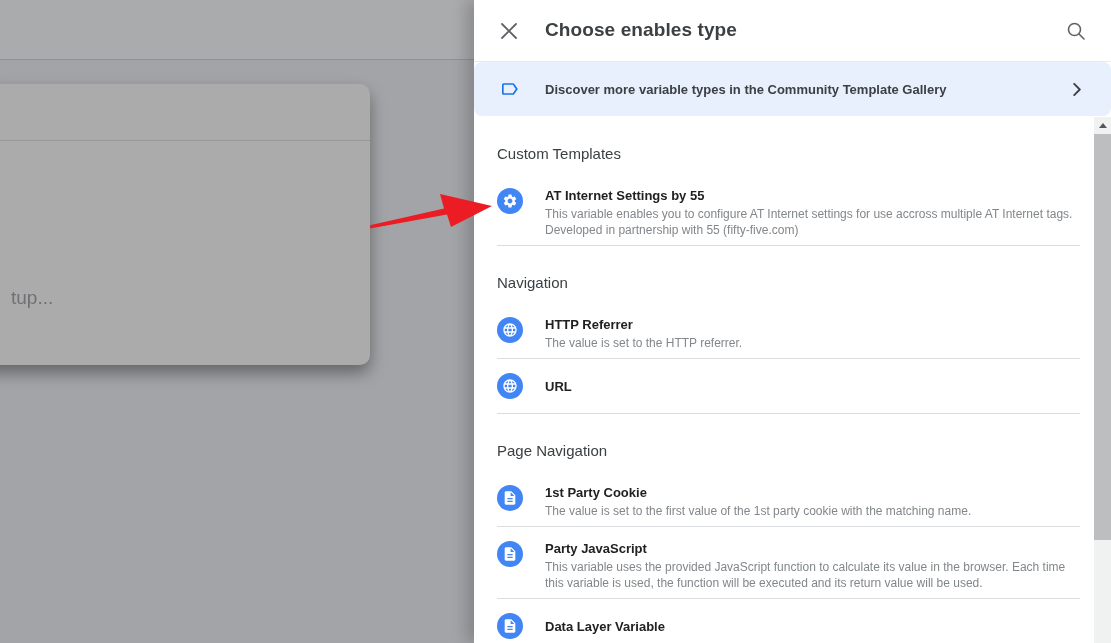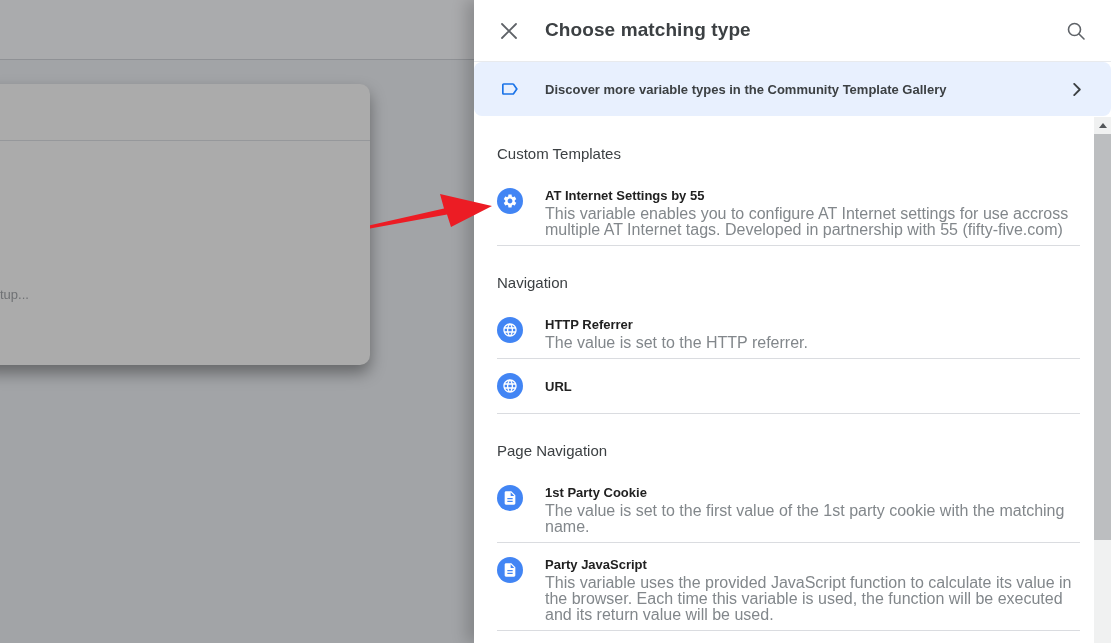--- a/index.html
+++ b/index.html
@@ -4,21 +4,21 @@
 <style>
   * { margin:0; padding:0; box-sizing:border-box; }
   html,body { width:1111px; height:643px; overflow:hidden; }
   body { font-family:"Liberation Sans", sans-serif; position:relative; background:#a3a5a8; }
 
   
   .backdrop { position:absolute; inset:0; width:474px; height:643px; background:#a2a4a7; overflow:hidden; }
   .backdrop-topbar { position:absolute; left:0; top:0; width:100%; height:60px; background:#aaabad; border-bottom:1px solid #8f9195; }
   .backdrop-card { position:absolute; left:-22px; top:84px; width:392px; height:281px; background:#ababab; border-radius:10px; box-shadow:0 8px 16px rgba(0,0,0,.38); }
   .backdrop-card .card-divider { position:absolute; left:0; top:56px; width:100%; height:1px; background:#96989b; }
-  .backdrop-card .card-text { position:absolute; left:22px; top:203px; font-size:13px; color:#6f7174; }
+  .backdrop-card .card-text { position:absolute; left:22px; top:203px; font-size:19px; color:#6f7174;padding-left:11px; }
 
   
   .panel { position:absolute; left:474px; top:0; width:637px; height:643px; background:#ffffff; box-shadow:-8px 0 14px rgba(0,0,0,.18); }
 
   .panel-header { position:relative; height:62px; background:#fff; border-bottom:1px solid #e8eaed; display:flex; align-items:center; }
   .close-btn { position:absolute; left:24px; top:20px; width:22px; height:22px; cursor:pointer; display:flex; align-items:center; justify-content:center; }
   .panel-title { position:absolute; left:71px; top:19px; font-size:19px; color:#3c4043; letter-spacing:.1px; }
   .search-btn { position:absolute; right:23px; top:19px; width:24px; height:24px; cursor:pointer; display:flex; align-items:center; justify-content:center; }
 
   .banner { position:relative; height:54px; background:#e8f0fe; display:flex; align-items:center; cursor:pointer;border-radius:8px; }
@@ -32,21 +32,21 @@
   .section-heading { margin-top:28px; margin-bottom:26px; font-size:15px; color:#3c4043; }
   .item-row { display:flex; align-items:flex-start; border-bottom:1px solid #dadce0; margin-right:13px; }
   .item-row.has-desc { padding-bottom:7px; }
   .item-row.no-desc { padding-bottom:14px; }
   .item-row + .item-row { margin-top:14px; }
   .type-icon { flex:0 0 26px; width:26px; height:26px; border-radius:50%; background:#4285f4; display:flex; align-items:center; justify-content:center; }
   .type-icon svg { width:16px; height:16px; fill:#ffffff; }
   .item-text { margin-left:22px; max-width:548px; }
   .item-row.no-desc .item-text { align-self:center; }
   .item-title { font-size:13px; font-weight:bold; color:#212121; line-height:15px; }
-  .item-desc { margin-top:3px; font-size:16px; color:#82878b; line-height:16px; }
+  .item-desc { margin-top:3px; font-size:12px; color:#82878b; line-height:16px; }
   .item-row .item-text .item-desc:empty { display:none; }
 
   
 
   
   .scrollbar { position:absolute; right:0; top:117px; width:17px; height:526px; background:#f0f1f1; }
   .scroll-up { position:absolute; top:0; left:0; width:17px; height:16px; display:flex; align-items:center; justify-content:center; cursor:pointer; }
   .scroll-up .tri { width:0; height:0; border-left:4px solid transparent; border-right:4px solid transparent; border-bottom:5px solid #54575a; }
   .scroll-thumb { position:absolute; top:17px; left:0; width:17px; height:406px; background:#bcbec0; cursor:pointer; }
 
@@ -65,21 +65,21 @@
 </div>
 
 <aside class="panel">
 
   <header class="panel-header">
     <div class="close-btn">
       <svg width="18" height="18" viewBox="0 0 18 18">
         <path d="M2 2 L16 16 M16 2 L2 16" stroke="#5f6368" stroke-width="1.8" fill="none" stroke-linecap="round"></path>
       </svg>
     </div>
-    <h1 class="panel-title">Choose matching type</h1>
+    <h1 class="panel-title">Choose enables type</h1>
     <div class="search-btn">
       <svg width="20" height="20" viewBox="0 0 20 20">
         <circle cx="8.5" cy="8.5" r="6" stroke="#5f6368" stroke-width="1.6" fill="none"></circle>
         <path d="M13 13 L18 18" stroke="#5f6368" stroke-width="1.6" stroke-linecap="round"></path>
       </svg>
     </div>
   </header>
 
   <div class="banner">
     <svg class="banner-icon" viewBox="0 0 24 24" fill="#1a73e8">

